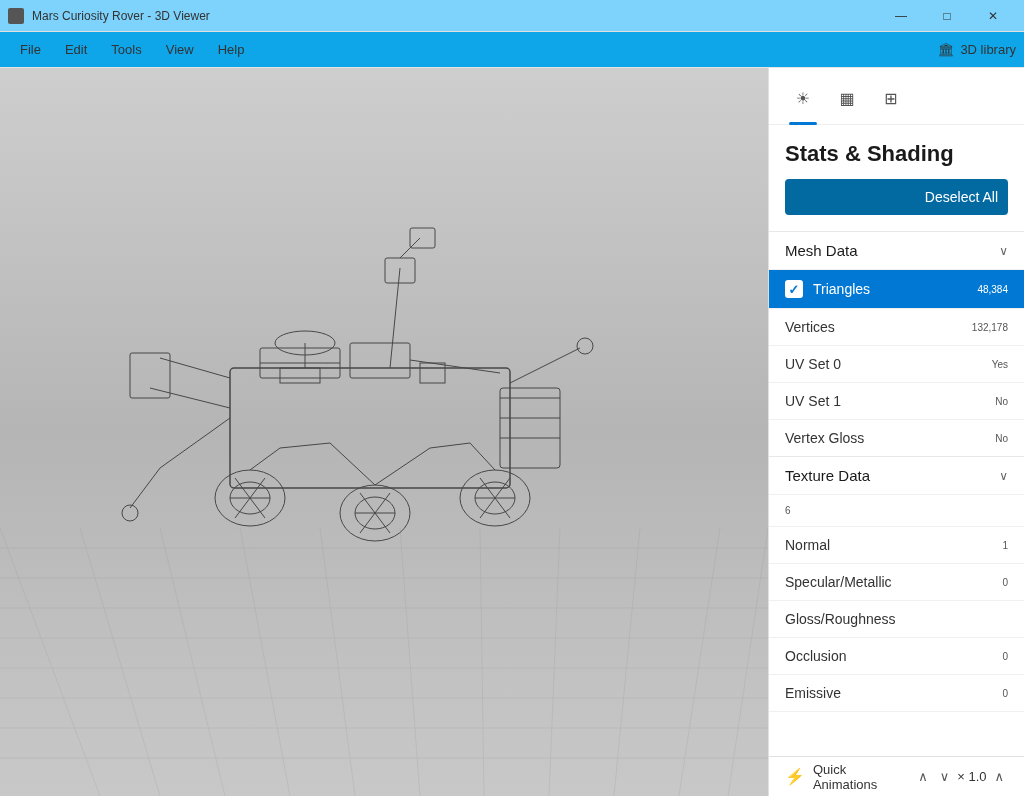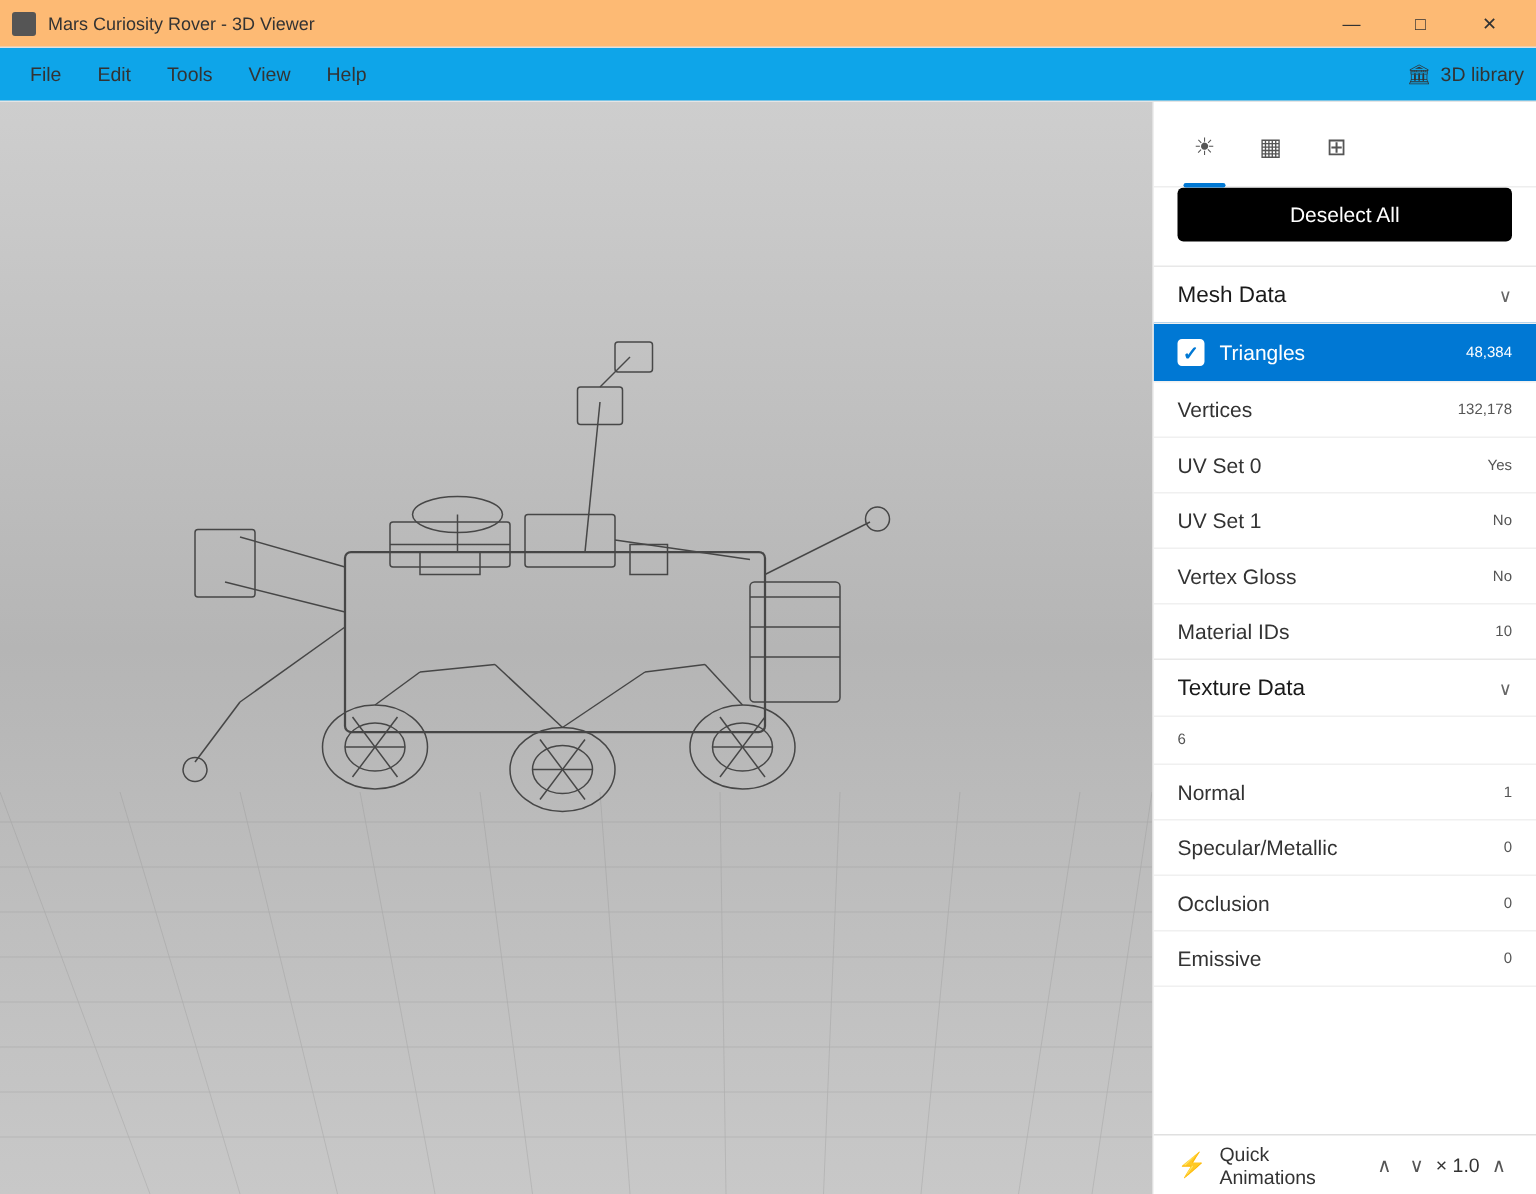--- a/index.html
+++ b/index.html
@@ -1,21 +1,21 @@
 <!DOCTYPE html>
 <html><head>
   <meta charset="utf-8">
   <style>
     * { margin: 0; padding: 0; box-sizing: border-box; }
     body { width: 1024px; height: 796px; overflow: hidden; font-family: 'Segoe UI', sans-serif; background: #f3f3f3; }
 
     
     .titlebar {
       height: 32px;
-      background: #fdba74;
+      background: #7dd3fc;
       display: flex;
       align-items: center;
       justify-content: space-between;
       padding: 0 8px;
       border-bottom: 1px solid #e0e0e0;
     }
     .titlebar-left {
       display: flex;
       align-items: center;
       gap: 8px;
@@ -141,27 +141,27 @@
       color: #1a1a1a;
       padding: 16px 16px 12px;
     }
 
     
     .deselect-btn {
       display: block;
       width: calc(100% - 32px);
       margin: 0 16px 16px;
       padding: 10px;
-      background: #000000;
+      background: #0369a1;
       color: white;
       border: none;
       border-radius: 4px;
       font-size: 14px;
       cursor: pointer;
-      text-align: center;
+      text-align: right;
     }
 
     
     .section-header {
       display: flex;
       align-items: center;
       justify-content: space-between;
       padding: 10px 16px;
       border-top: 1px solid #e8e8e8;
       cursor: pointer;
@@ -387,20 +387,21 @@
       <div class="panel-tool-btn">
         <span>▦</span>
       </div>
       <div class="panel-tool-btn">
         <span>⊞</span>
       </div>
     </div>
 
     <div class="panel-content">
 
+      <div class="panel-title">Stats &amp; Shading</div>
 
       <button class="deselect-btn">Deselect All</button>
 
       <div class="section-header">
         <span class="section-title">Mesh Data</span>
         <span class="chevron">∨</span>
       </div>
 
       <div class="data-row selected">
         <div class="checkbox">
@@ -423,44 +424,44 @@
       <div class="data-row">
         <span class="row-label">UV Set 1</span>
         <span class="row-value">No</span>
       </div>
 
       <div class="data-row">
         <span class="row-label">Vertex Gloss</span>
         <span class="row-value">No</span>
       </div>
 
-      <div class="data-row">
-        <span class="row-label">Material IDs</span>
-        <span class="row-value">10</span>
-      </div>
 
       <div class="section-header">
         <span class="section-title">Texture Data</span>
         <span class="chevron">∨</span>
       </div>
 
       <div class="data-row">
         <span class="row-value">6</span>
       </div>
 
       <div class="data-row">
         <span class="row-label">Normal</span>
         <span class="row-value">1</span>
       </div>
 
       <div class="data-row">
         <span class="row-label">Specular/Metallic</span>
         <span class="row-value">0</span>
       </div>
 
+      <div class="data-row">
+        <span class="row-label">Gloss/Roughness</span>
+        <span class="row-value"></span>
+      </div>
 
       <div class="data-row">
         <span class="row-label">Occlusion</span>
         <span class="row-value">0</span>
       </div>
 
       <div class="data-row">
         <span class="row-label">Emissive</span>
         <span class="row-value">0</span>
       </div>

